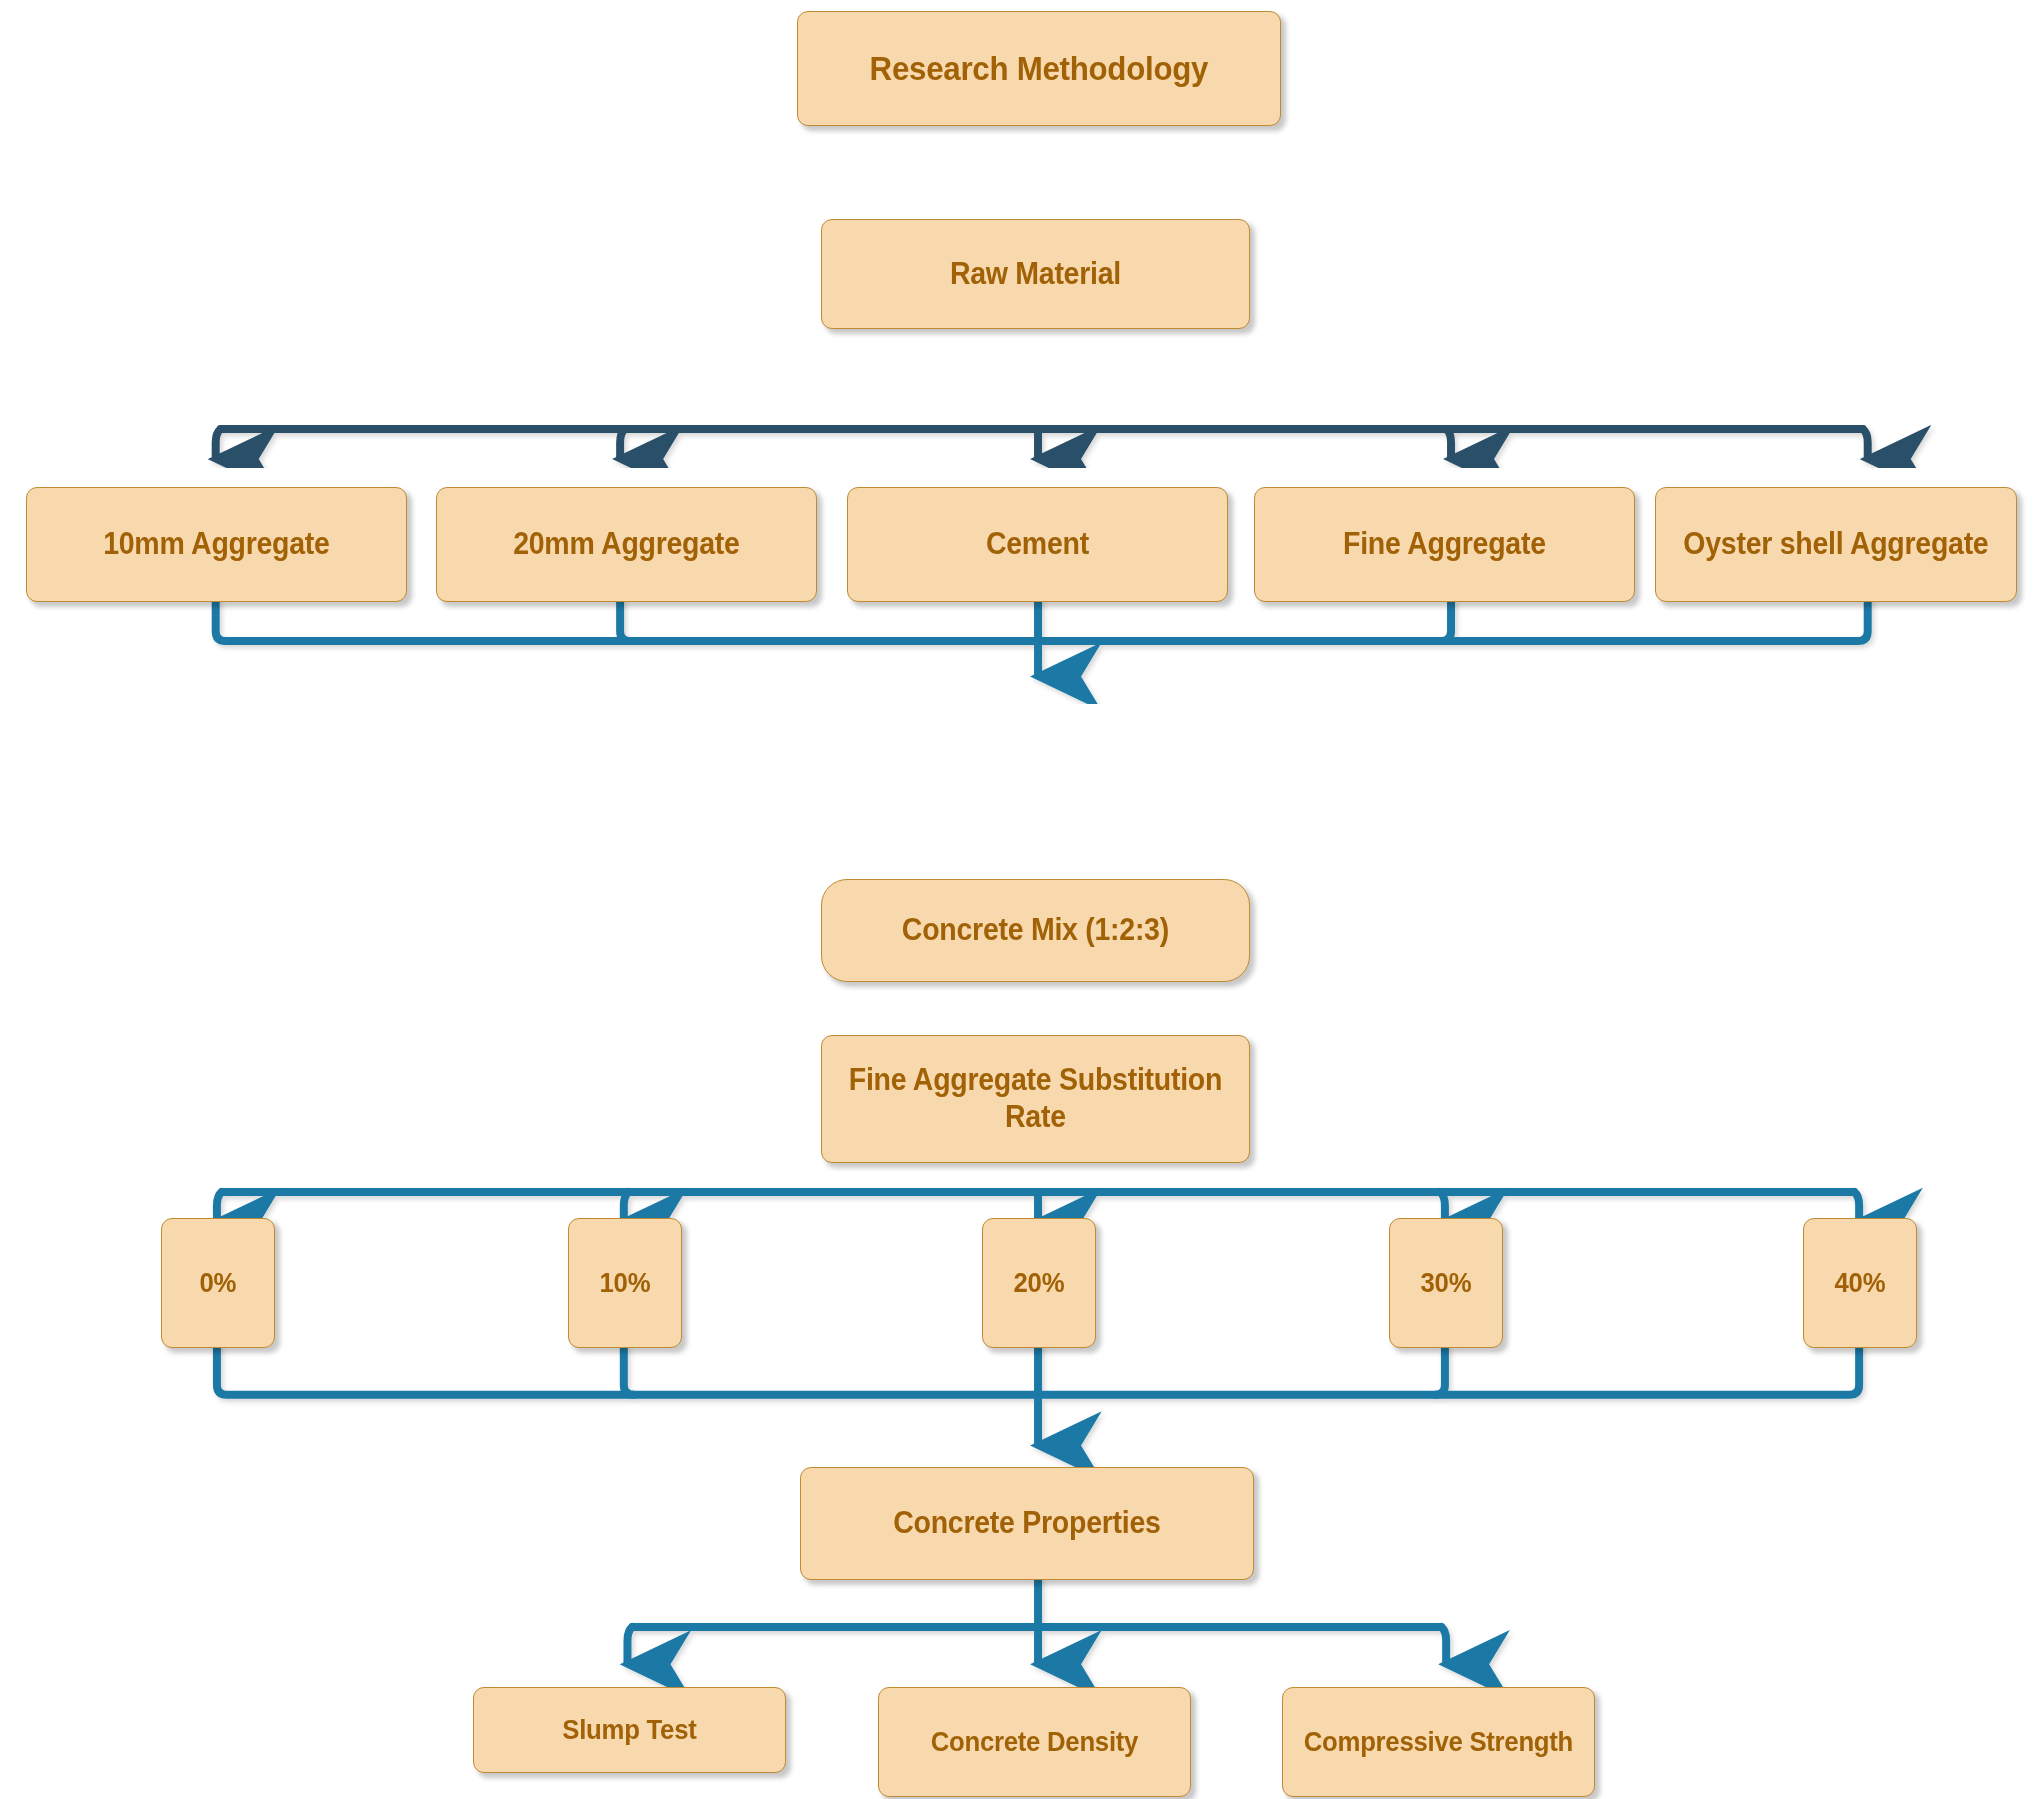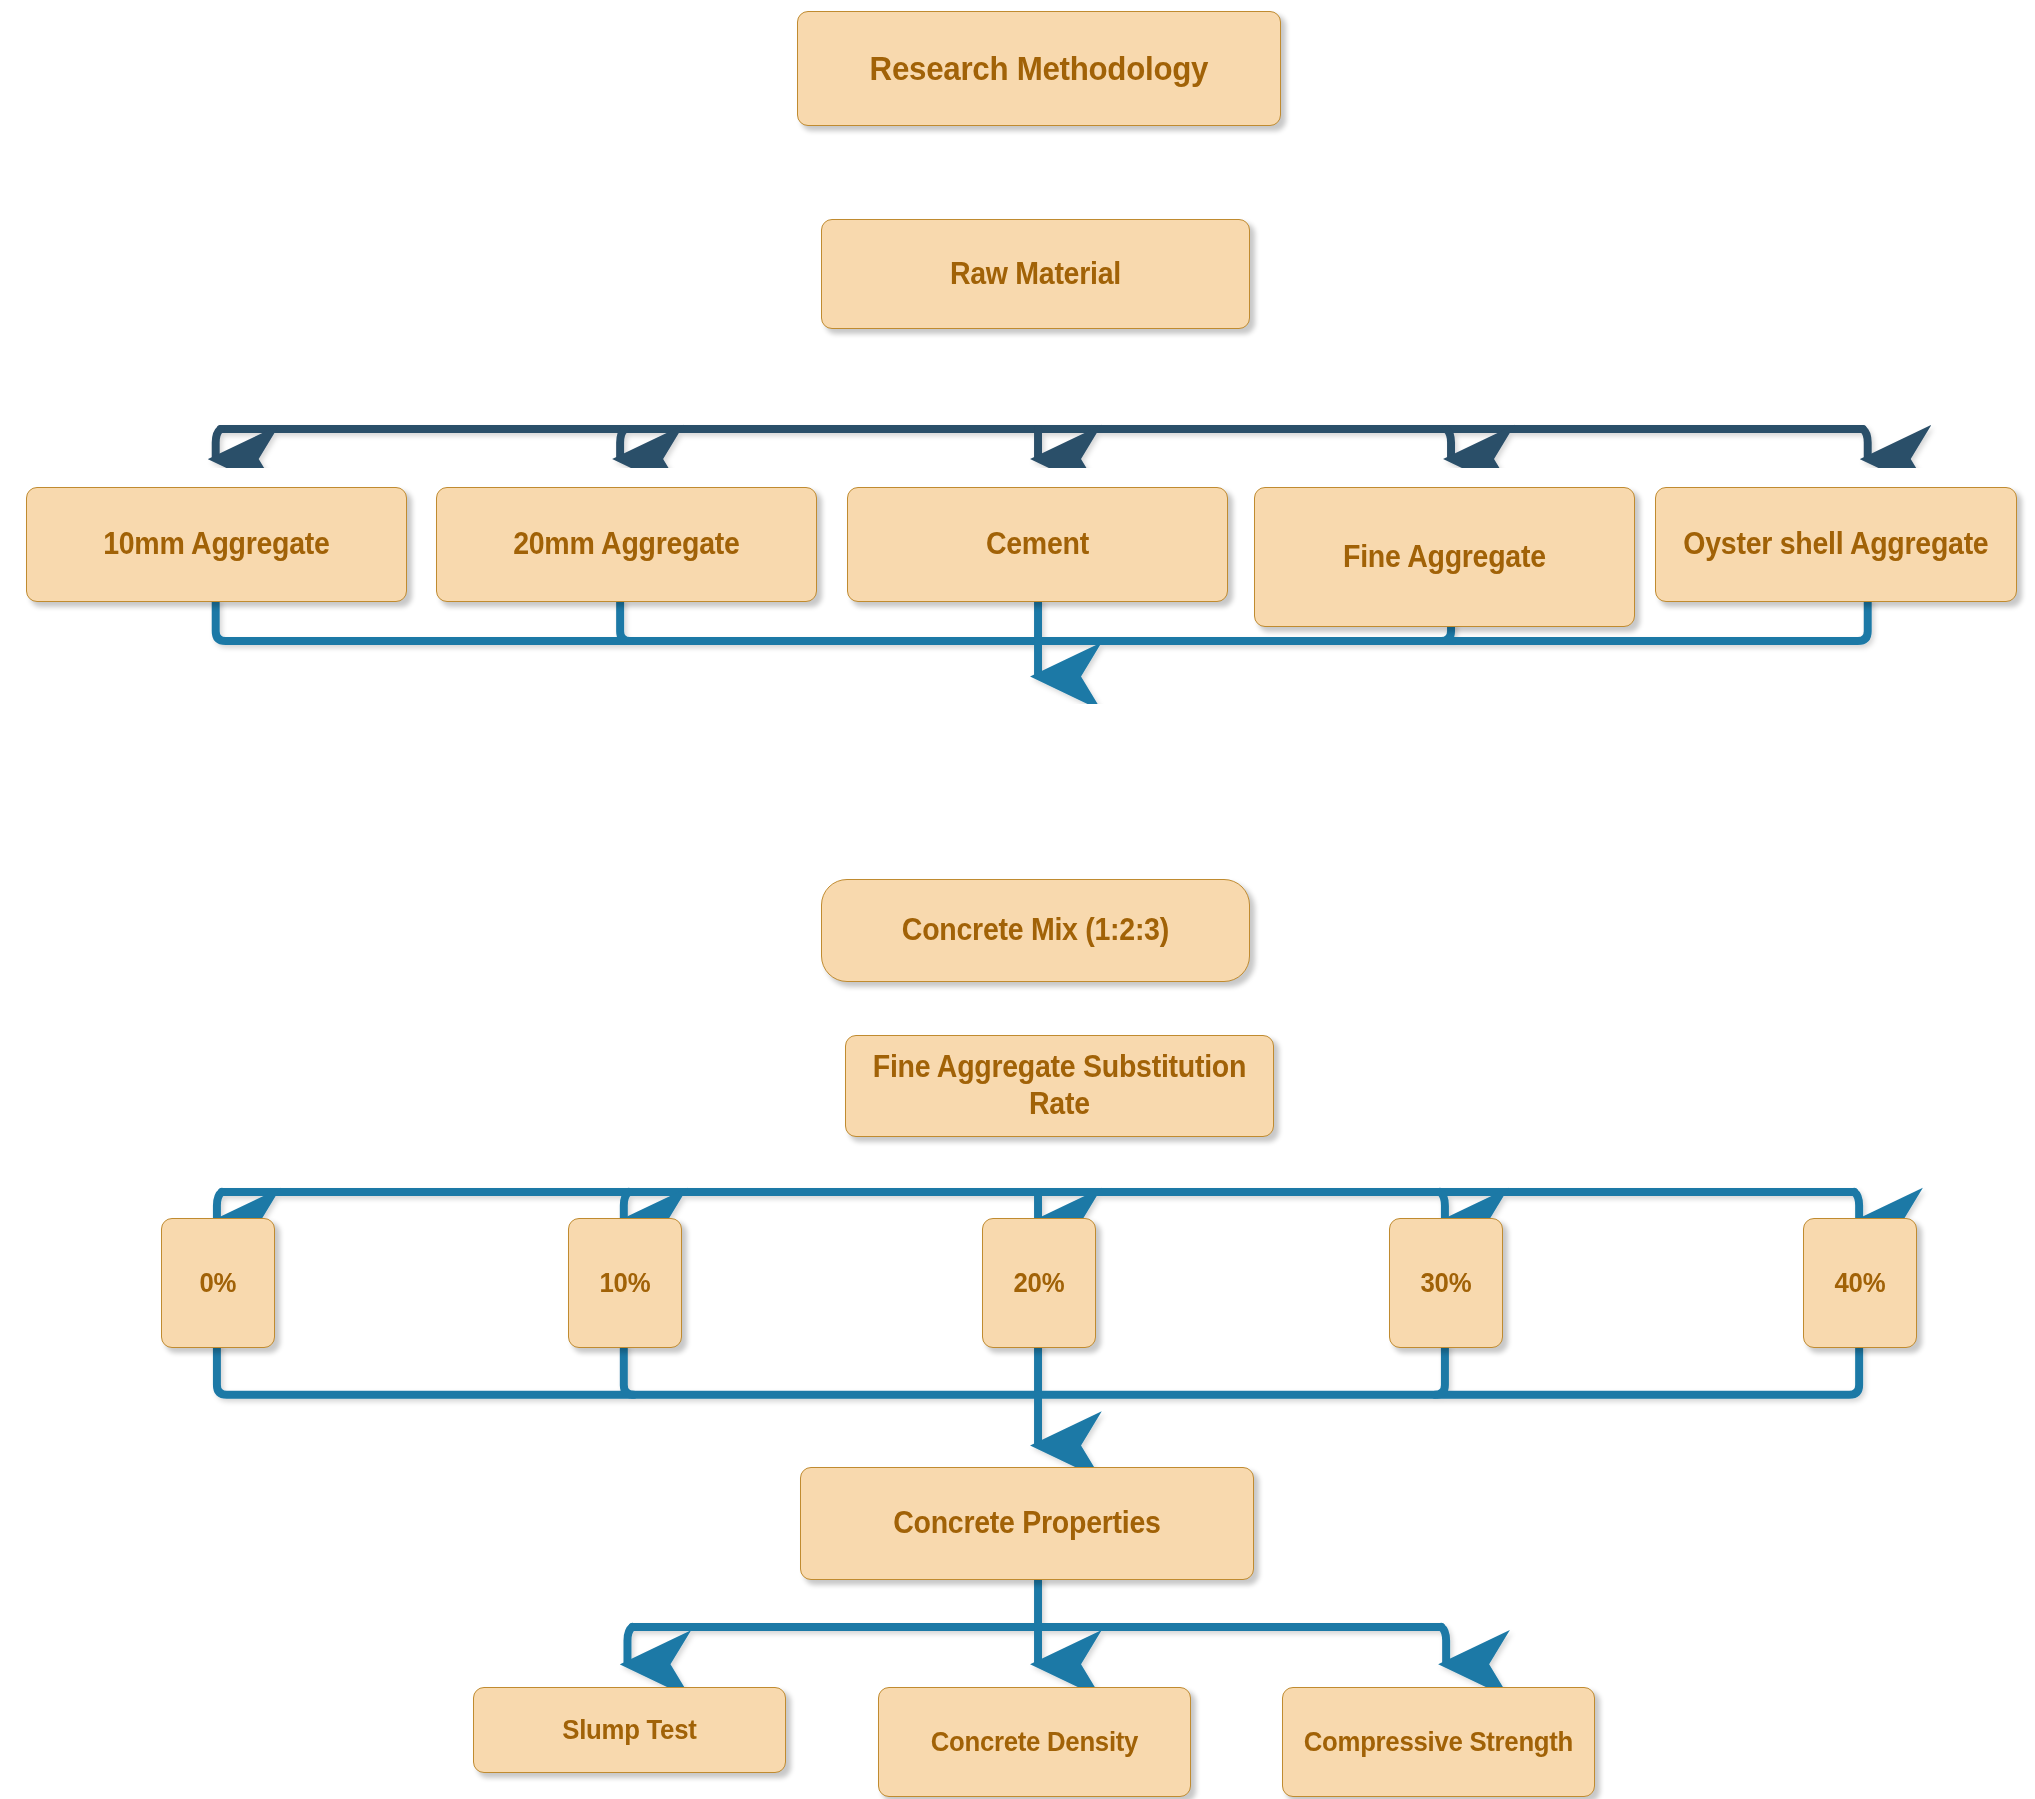--- a/index.html
+++ b/index.html
@@ -118,34 +118,34 @@
   </div>
 
   <div class="node t-lg" style="left:436px;top:487px;width:381px;height:115px;">
     <span>20mm Aggregate</span>
   </div>
 
   <div class="node t-lg" style="left:847px;top:487px;width:381px;height:115px;">
     <span>Cement</span>
   </div>
 
-  <div class="node t-lg" style="left:1254px;top:487px;width:381px;height:140px;">
+  <div class="node t-lg" style="left:1254px;top:487px;width:381px;height:115px;">
     <span>Fine Aggregate</span>
   </div>
 
   <div class="node t-lg" style="left:1655px;top:487px;width:362px;height:115px;">
     <span>Oyster shell Aggregate</span>
   </div>
 
 
   <div class="node t-lg" style="left:821px;top:879px;width:429px;height:103px;border-radius:26px;">
     <span>Concrete Mix (1:2:3)</span>
   </div>
 
-  <div class="node t-lg" style="left:821px;top:1035px;width:429px;height:102px;margin-left:24px;">
+  <div class="node t-lg" style="left:821px;top:1035px;width:429px;height:128px;">
     <span>Fine Aggregate Substitution Rate</span>
   </div>
 
   <div class="node t-pct" style="left:161px;top:1218px;width:114px;height:130px;">
     <span>0%</span>
   </div>
 
   <div class="node t-pct" style="left:568px;top:1218px;width:114px;height:130px;">
     <span>10%</span>
   </div>

